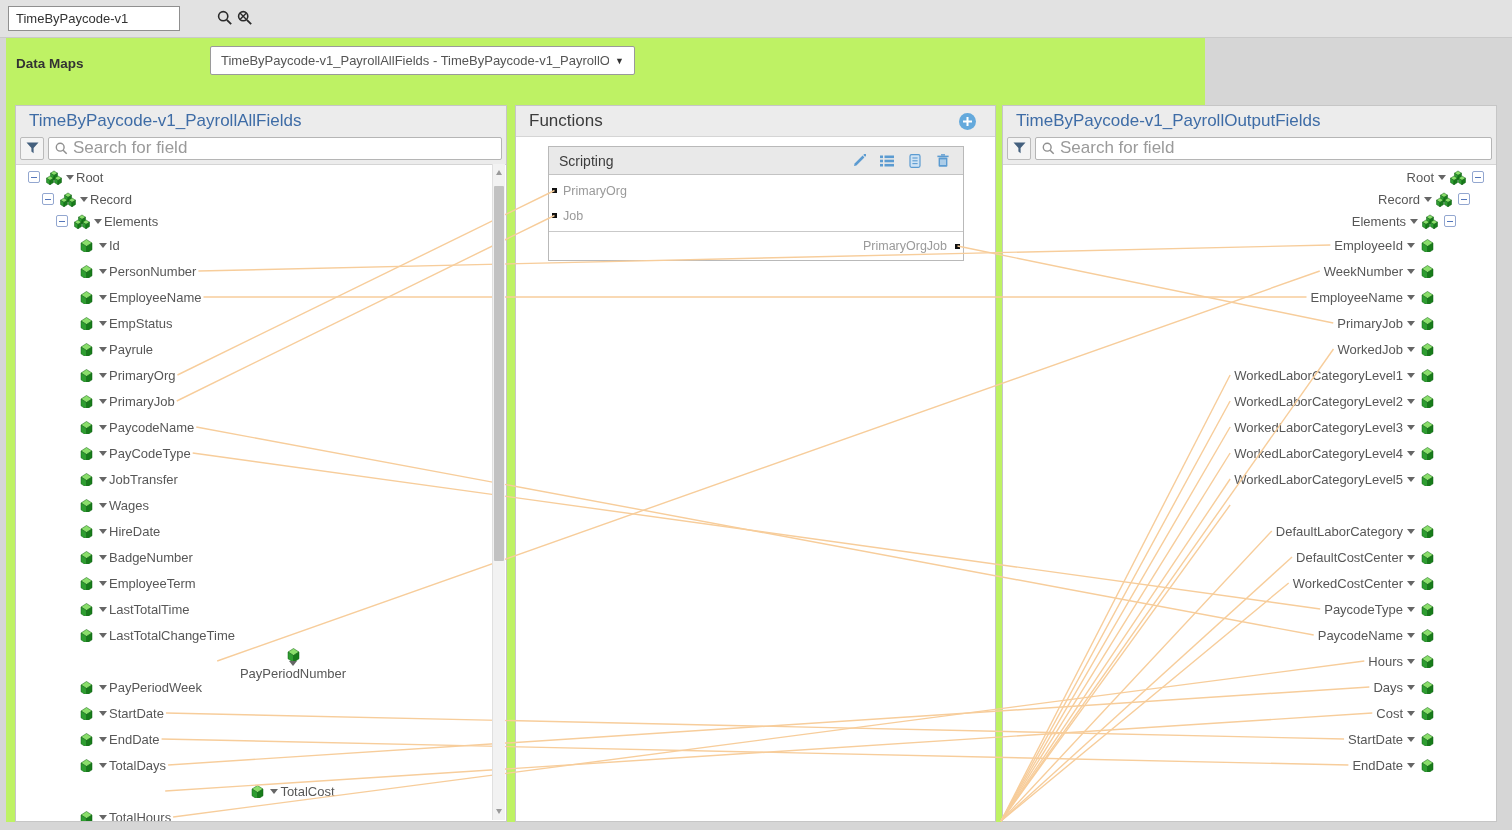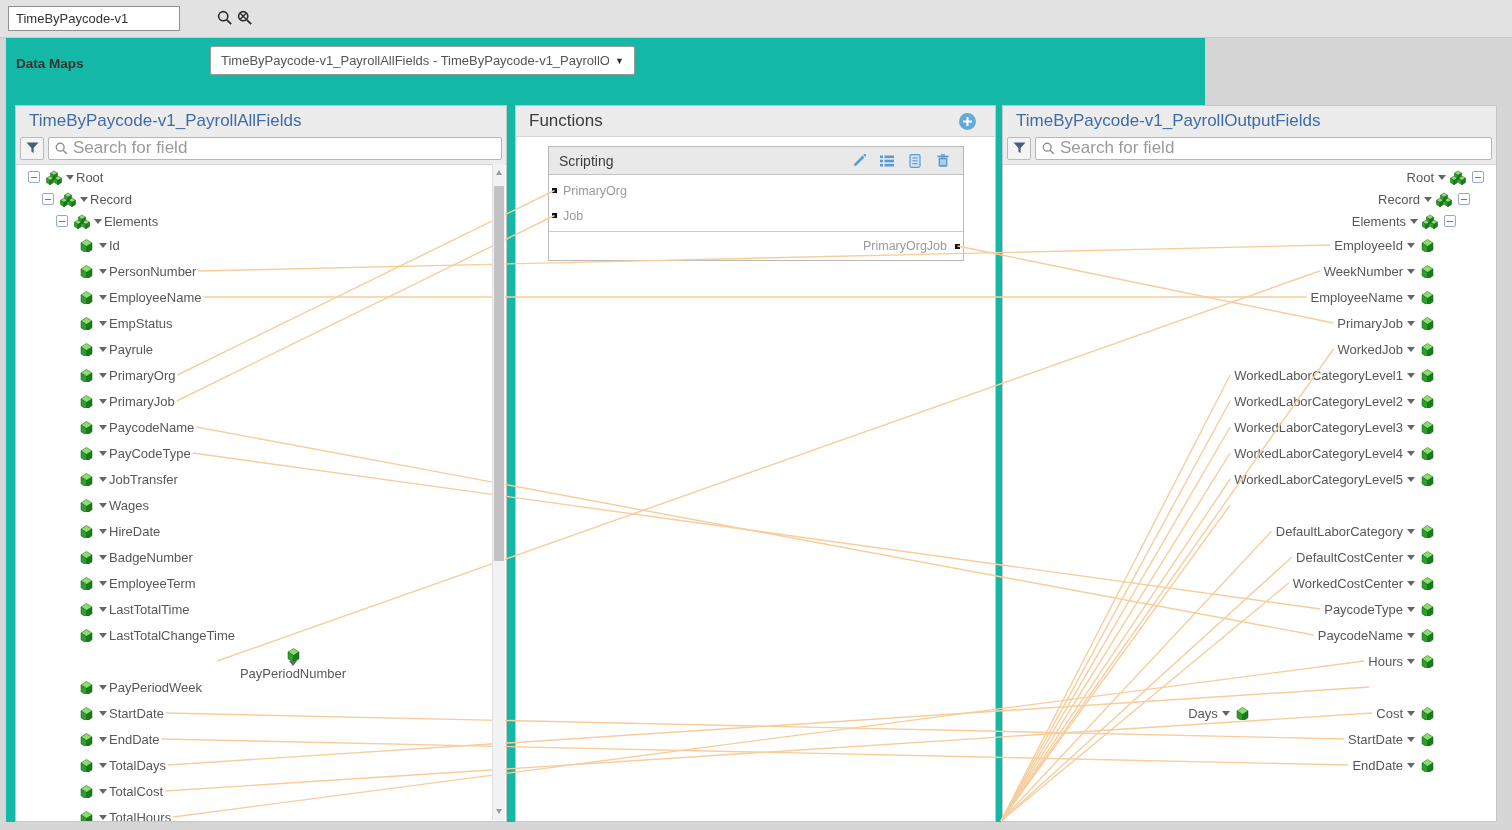--- a/index.html
+++ b/index.html
@@ -5,21 +5,21 @@
   * { margin:0; padding:0; box-sizing:border-box; }
   html,body { width:1512px; height:830px; font-family:"Liberation Sans", sans-serif; background:#d6d6d6; overflow:hidden; }
   .page { position:relative; width:1512px; height:830px; }
 
   
   .topbar { position:absolute; left:0; top:0; width:1512px; height:38px; background:#e2e2e2; border-bottom:1px solid #c9c9c9; }
   .tb-input { position:absolute; left:8px; top:6px; width:172px; height:25px; border:1px solid #8f8f8f; background:#fff; font-size:13px; color:#333; padding:0 7px; font-family:"Liberation Sans", sans-serif; }
   .tb-icon { position:absolute; top:9px; width:18px; height:18px; display:inline-flex; align-items:center; justify-content:center; cursor:pointer; }
 
   
-  .card { position:absolute; left:6px; top:38px; width:1199px; height:784px; background:#14b8a6; }
+  .card { position:absolute; left:6px; top:38px; width:1199px; height:784px; background:#bef264; }
 
   .datamaps-row { position:absolute; left:0; top:0; width:100%; height:60px; }
   .dm-label { position:absolute; left:10px; top:18px; font-size:13.5px; font-weight:bold; color:#333; }
   .dm-select { position:absolute; left:204px; top:8px; width:425px; height:29px; background:#fff; border:1px solid #9a9a9a; border-radius:2px; font-size:13px; color:#555; display:flex; align-items:center; padding:0 10px; cursor:pointer; }
   .dm-select span.val { flex:1; white-space:nowrap; overflow:hidden; }
   .dm-caret { font-size:9px; color:#333; margin-left:6px; }
 
   
   .panel { position:absolute; top:67px; height:717px; background:#fff; border:1px solid #c6c6c6; }
   .panel.left  { left:9px;   width:492px; }
@@ -442,21 +442,21 @@
                 <polygon points="1,4 6.5,0.48 12,4 6.5,7.52" fill="#8ade6b" stroke="#0d5f10" stroke-width="0.5"></polygon>
                 <polygon points="1,4 6.5,7.52 6.5,14.34 1,10.82" fill="#2e9e30" stroke="#0d5f10" stroke-width="0.5"></polygon>
                 <polygon points="6.5,7.52 12,4 12,10.82 6.5,14.34" fill="#177c1a" stroke="#0d5f10" stroke-width="0.5"></polygon>
               </svg>
             </span>
             <span class="gap6"></span>
             <span class="exp-arrow"></span>
             <span class="gap2"></span>
             <span class="lbl">TotalDays</span>
           </div>
-          <div class="trow" style="top: 613px; padding-left: 64px;">
+          <div class="trow" style="top: 613px; padding-left: 64px; justify-content: center;">
             <span class="icn">
               <svg width="13" height="13" viewBox="0 0 13 13">
                 <polygon points="1,4 6.5,0.48 12,4 6.5,7.52" fill="#8ade6b" stroke="#0d5f10" stroke-width="0.5"></polygon>
                 <polygon points="1,4 6.5,7.52 6.5,14.34 1,10.82" fill="#2e9e30" stroke="#0d5f10" stroke-width="0.5"></polygon>
                 <polygon points="6.5,7.52 12,4 12,10.82 6.5,14.34" fill="#177c1a" stroke="#0d5f10" stroke-width="0.5"></polygon>
               </svg>
             </span>
             <span class="gap6"></span>
             <span class="exp-arrow"></span>
             <span class="gap2"></span>
@@ -832,21 +832,21 @@
             <span class="exp-arrow"></span>
             <span class="gap6"></span>
             <span class="icn">
               <svg width="13" height="13" viewBox="0 0 13 13">
                 <polygon points="1,4 6.5,0.48 12,4 6.5,7.52" fill="#8ade6b" stroke="#0d5f10" stroke-width="0.5"></polygon>
                 <polygon points="1,4 6.5,7.52 6.5,14.34 1,10.82" fill="#2e9e30" stroke="#0d5f10" stroke-width="0.5"></polygon>
                 <polygon points="6.5,7.52 12,4 12,10.82 6.5,14.34" fill="#177c1a" stroke="#0d5f10" stroke-width="0.5"></polygon>
               </svg>
             </span>
           </div>
-          <div class="trow" style="top: 535px; justify-content: center; padding-right: 62px;">
+          <div class="trow" style="top: 509px; justify-content: flex-end; padding-right: 62px;">
             <span class="lbl">Days</span>
             <span class="gap4"></span>
             <span class="exp-arrow"></span>
             <span class="gap6"></span>
             <span class="icn">
               <svg width="13" height="13" viewBox="0 0 13 13">
                 <polygon points="1,4 6.5,0.48 12,4 6.5,7.52" fill="#8ade6b" stroke="#0d5f10" stroke-width="0.5"></polygon>
                 <polygon points="1,4 6.5,7.52 6.5,14.34 1,10.82" fill="#2e9e30" stroke="#0d5f10" stroke-width="0.5"></polygon>
                 <polygon points="6.5,7.52 12,4 12,10.82 6.5,14.34" fill="#177c1a" stroke="#0d5f10" stroke-width="0.5"></polygon>
               </svg>

